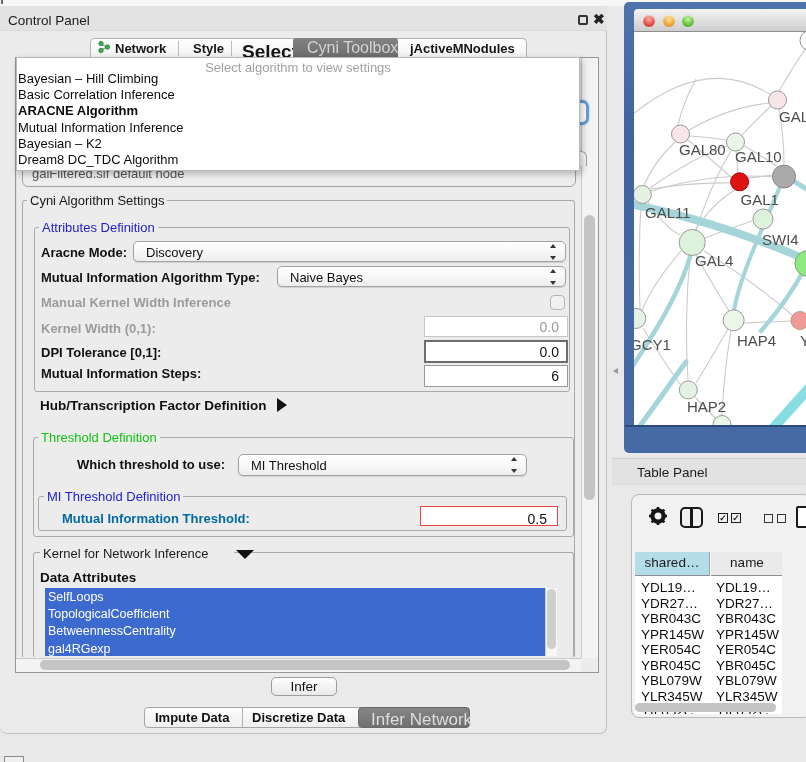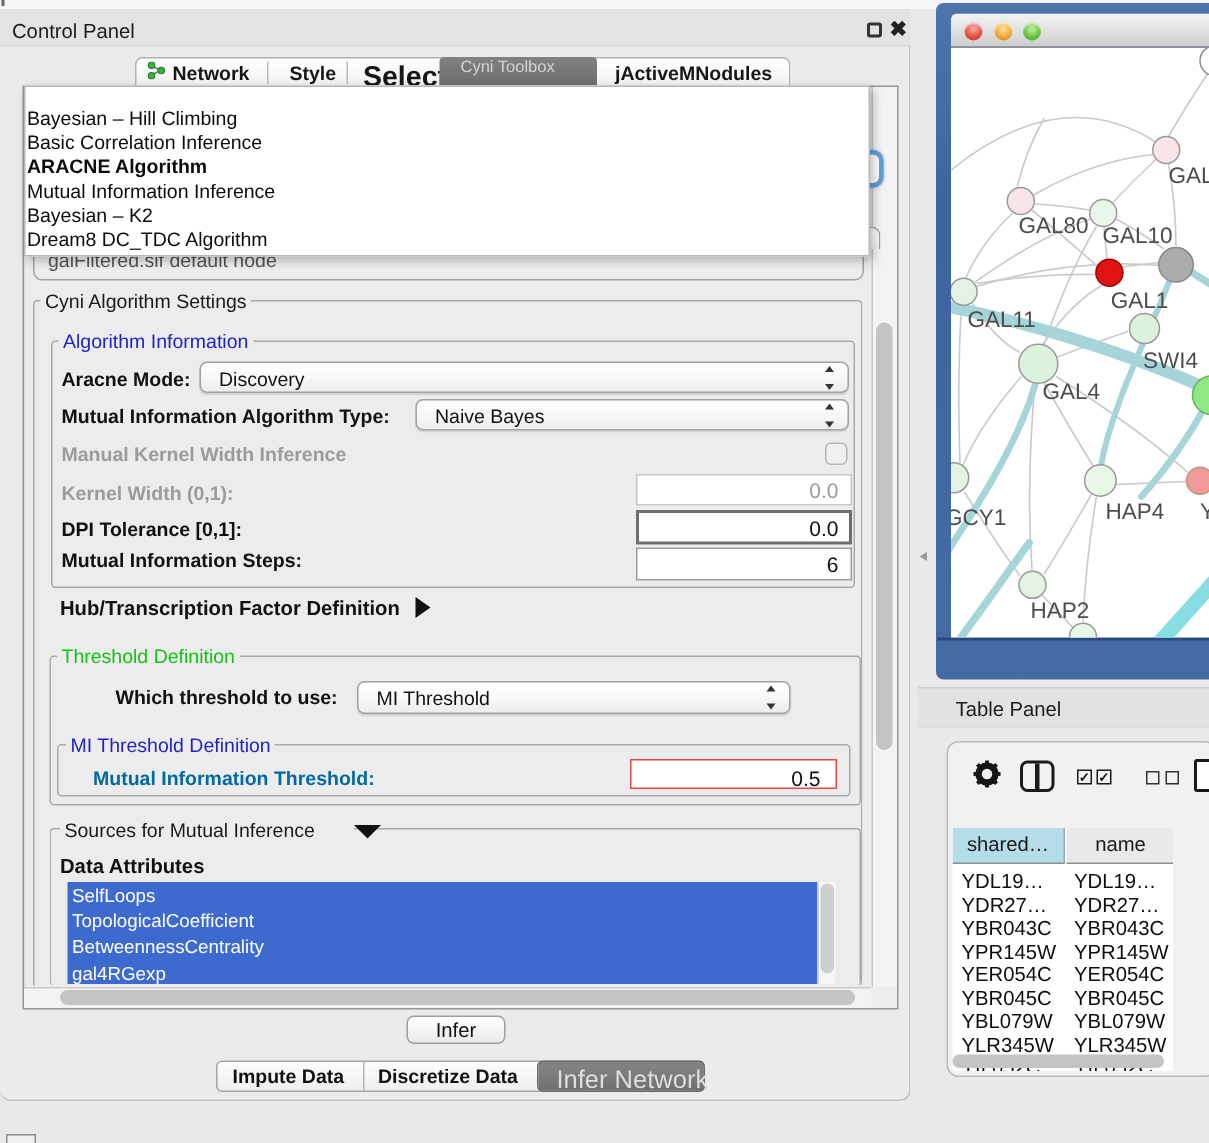--- a/index.html
+++ b/index.html
@@ -40,42 +40,42 @@
   <circle cx="3" cy="2.5" r="2.2" fill="#3fae49" stroke="#1c7a26" stroke-width=".7"></circle>
   <circle cx="3" cy="9.5" r="2.2" fill="#3fae49" stroke="#1c7a26" stroke-width=".7"></circle>
   <circle cx="9.5" cy="6" r="2.2" fill="#3fae49" stroke="#1c7a26" stroke-width=".7"></circle>
 </svg>
 <div class="abs b" style="left:115px;top:41px;font-size:13px;color:#161616;">Network</div>
 <div class="abs" style="left:178px;top:41px;width:1px;height:15px;background:#bbb;"></div>
 <div class="abs b" style="left:193px;top:41px;font-size:13px;color:#161616;">Style</div>
 <div class="abs" style="left:231px;top:41px;width:1px;height:15px;background:#bbb;"></div>
 <div class="abs b" style="left:242px;top:41px;font-size:19px;color:#161616;">Select</div>
 <div class="abs" style="left:293px;top:38px;width:105px;height:20px;background:linear-gradient(#828282,#6c6c6c);border-radius:3px 3px 0 0;"></div>
-<div class="abs" style="left:307px;top:39px;font-size:11px;color:#d4d4d4;">Cyni Toolbox</div>
+<div class="abs" style="left:307px;top:39px;font-size:16px;color:#d4d4d4;">Cyni Toolbox</div>
 <div class="abs b" style="left:410px;top:41px;font-size:13px;color:#161616;">jActiveMNodules</div>
 
 <div class="abs" style="left:15px;top:57px;width:584px;height:616px;background:#ececec;border:1px solid #979797;box-shadow:inset 1px 1px 0 #dedede;"></div>
 
 <div class="abs" style="left:581px;top:58px;width:17px;height:600px;background:#f3f3f3;border-left:1px solid #c9c9c9;"></div>
 <div class="abs" style="left:584px;top:215px;width:11px;height:285px;background:#c4c4c4;border-radius:6px;"></div>
 
 <div class="abs" style="left:16px;top:658px;width:565px;height:14px;background:#f3f3f3;border-top:1px solid #c9c9c9;"></div>
 <div class="abs" style="left:40px;top:660px;width:530px;height:10px;background:#c4c4c4;border-radius:5px;"></div>
 
 <div class="abs" style="left:560px;top:100px;width:29px;height:25px;background:#fff;border:3px solid #639ed8;border-radius:7px;box-shadow:0 0 2px #8bbce4;"></div>
 <div class="abs" style="left:560px;top:151px;width:27px;height:15px;background:linear-gradient(#fdfdfd,#f0f0f0);border:1px solid #a3a3a3;border-radius:6px 6px 0 0;border-bottom:none;"></div>
 
 <div class="abs" style="left:22px;top:150px;width:554px;height:37px;background:linear-gradient(#fff,#ececec);border:1px solid #a3a3a3;border-radius:6px;"></div>
 <div class="abs" style="left:32px;top:166px;font-size:13px;color:#555;">galFiltered.sif default node</div>
 
 <div class="group" style="left:22px;top:200px;width:553px;height:457px;border-bottom:none;border-radius:3px 3px 0 0;"></div>
 <div class="gtitle" style="left:27px;top:193px;color:#1a1a1a;">Cyni Algorithm Settings</div>
 
 <div class="group" style="left:34px;top:227px;width:536px;height:165px;"></div>
-<div class="gtitle" style="left:39px;top:220px;color:#2222cc;">Algorithm Information</div>
+<div class="gtitle" style="left:39px;top:220px;color:#2222cc;">Attributes Definition</div>
 
 <div class="abs b" style="left:41px;top:245px;font-size:13px;color:#111;">Aracne Mode:</div>
 <div class="combo" style="left:133px;top:241px;width:433px;height:21px;">
       <span class="ctext">Discovery</span>
       <span class="arrows"></span>
     </div>
 
 <div class="abs b" style="left:41px;top:270px;font-size:13px;color:#111;">Mutual Information Algorithm Type:</div>
 <div class="combo" style="left:277px;top:266px;width:289px;height:21px;">
       <span class="ctext">Naive Bayes</span>
@@ -106,29 +106,30 @@
       <span class="arrows"></span>
     </div>
 
 <div class="group" style="left:38px;top:496px;width:529px;height:35px;"></div>
 <div class="gtitle" style="left:44px;top:489px;color:#2222cc;">MI Threshold Definition</div>
 
 <div class="abs b" style="left:45px;top:511px;font-size:13px;color:#0369a1;padding-left:17px;">Mutual Information Threshold:</div>
 <div class="field" style="left:420px;top:506px;width:138px;height:20px;border:1px solid #ef4444;padding:4px 10px 0 0;">0.5</div>
 
 <div class="group" style="left:33px;top:552px;width:541px;height:105px;border-bottom:none;"></div>
-<div class="gtitle" style="left:40px;top:546px;color:#1a1a1a;padding-right:26px;">Sources for Mutual Inference</div>
+<div class="gtitle" style="left:40px;top:546px;color:#1a1a1a;padding-right:26px;">Kernel for Network Inference</div>
 <div class="abs" style="left:236px;top:550px;width:0;height:0;border-top:9px solid #111;border-left:9px solid transparent;border-right:9px solid transparent;"></div>
 
 <div class="abs b" style="left:40px;top:570px;font-size:13.5px;color:#111;">Data Attributes</div>
 <div class="abs" style="left:45px;top:588px;width:500px;height:68px;background:#3d6ace;color:#fff;font-size:12.5px;line-height:17.2px;padding:1px 0 0 3px;overflow:hidden;">SelfLoops<br>TopologicalCoefficient<br>BetweennessCentrality<br>gal4RGexp</div>
 <div class="abs" style="left:545px;top:588px;width:12px;height:68px;background:#f6f6f6;border-left:1px solid #ccc;"></div>
 <div class="abs" style="left:547px;top:589px;width:9px;height:60px;background:#cfcfcf;border-radius:5px;"></div>
 
 <div class="abs" id="popup" style="left:16px;top:57px;width:564px;height:114px;background:#fff;border:1px solid #b9b9b9;box-shadow:2px 3px 7px rgba(0,0,0,.28);"></div>
+<div class="abs" style="left:16px;top:60px;width:564px;text-align:center;font-size:13px;color:#a2a2a2;">Select algorithm to view settings</div>
 <div class="abs" style="left:18px;top:71px;font-size:13px;color:#0c0c0c;line-height:16.2px;">Bayesian – Hill Climbing<br>Basic Correlation Inference<br><span class="b">ARACNE Algorithm</span><br>Mutual Information Inference<br>Bayesian – K2<br>Dream8 DC_TDC Algorithm</div>
 
 <div class="abs" style="left:271px;top:677px;width:66px;height:19px;background:linear-gradient(#ffffff,#e9e9e9);border:1px solid #9e9e9e;border-radius:5px;text-align:center;font-size:13.5px;color:#111;padding-top:1px;">Infer</div>
 
 <div class="abs" style="left:144px;top:707px;width:326px;height:21px;background:linear-gradient(#fdfdfd,#efefef);border:1px solid #a6a6a6;border-radius:4px;"></div>
 <div class="abs" style="left:242px;top:708px;width:1px;height:19px;background:#b5b5b5;"></div>
 <div class="abs" style="left:358px;top:707px;width:112px;height:21px;background:linear-gradient(#858585,#707070);border-radius:4px;border:1px solid #6a6a6a;"></div>
 <div class="abs b" style="left:155px;top:710px;font-size:13px;color:#111;">Impute Data</div>
 <div class="abs b" style="left:252px;top:710px;font-size:13px;color:#111;">Discretize Data</div>
 <div class="abs" style="left:371px;top:710px;font-size:17px;color:#dedede;">Infer Network</div>

